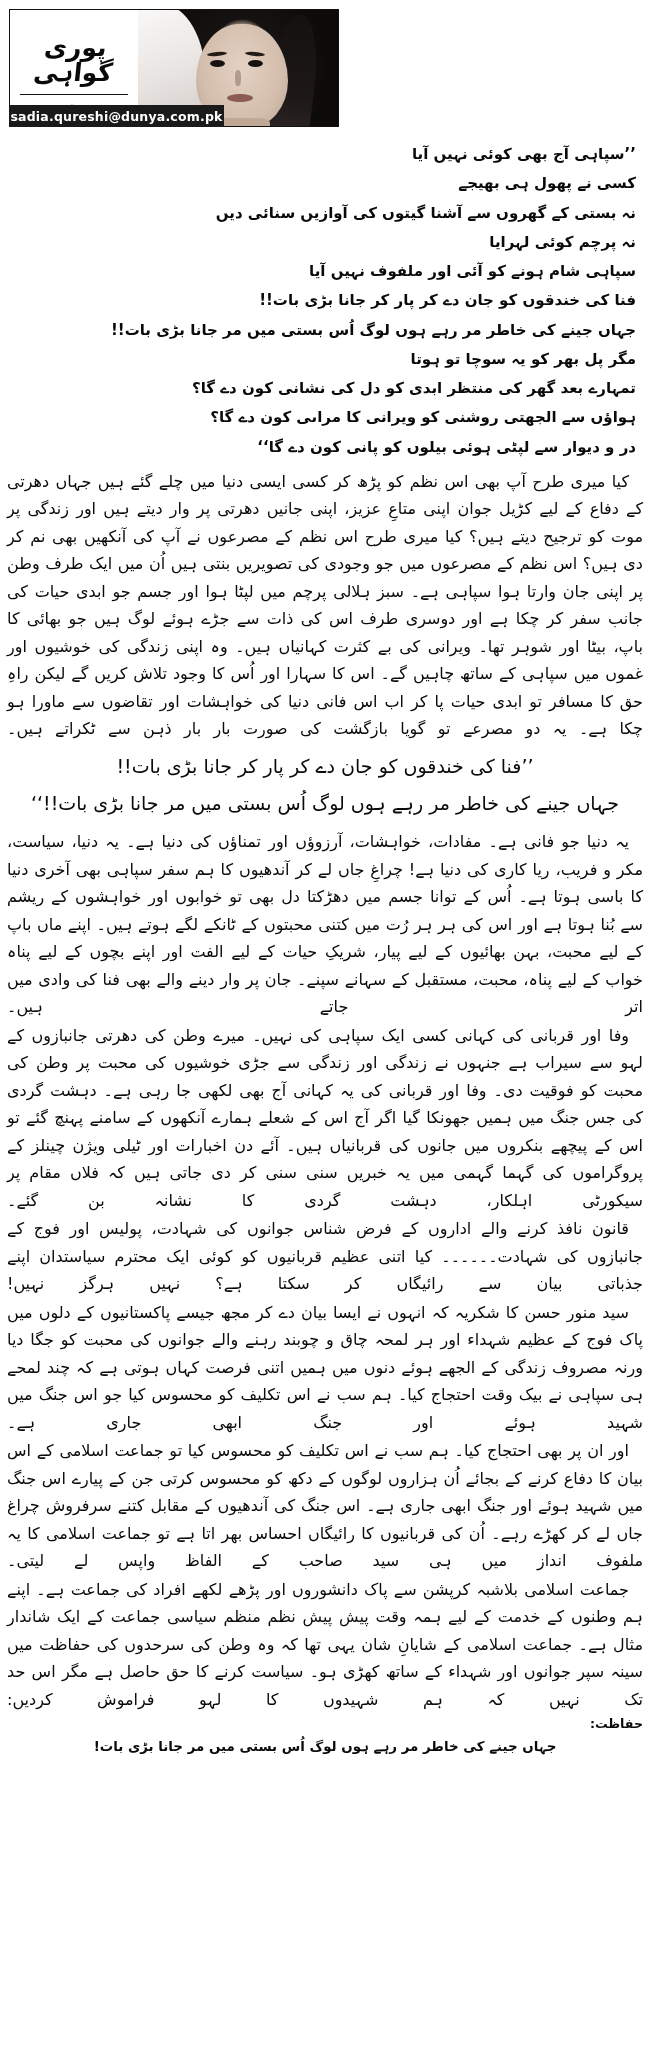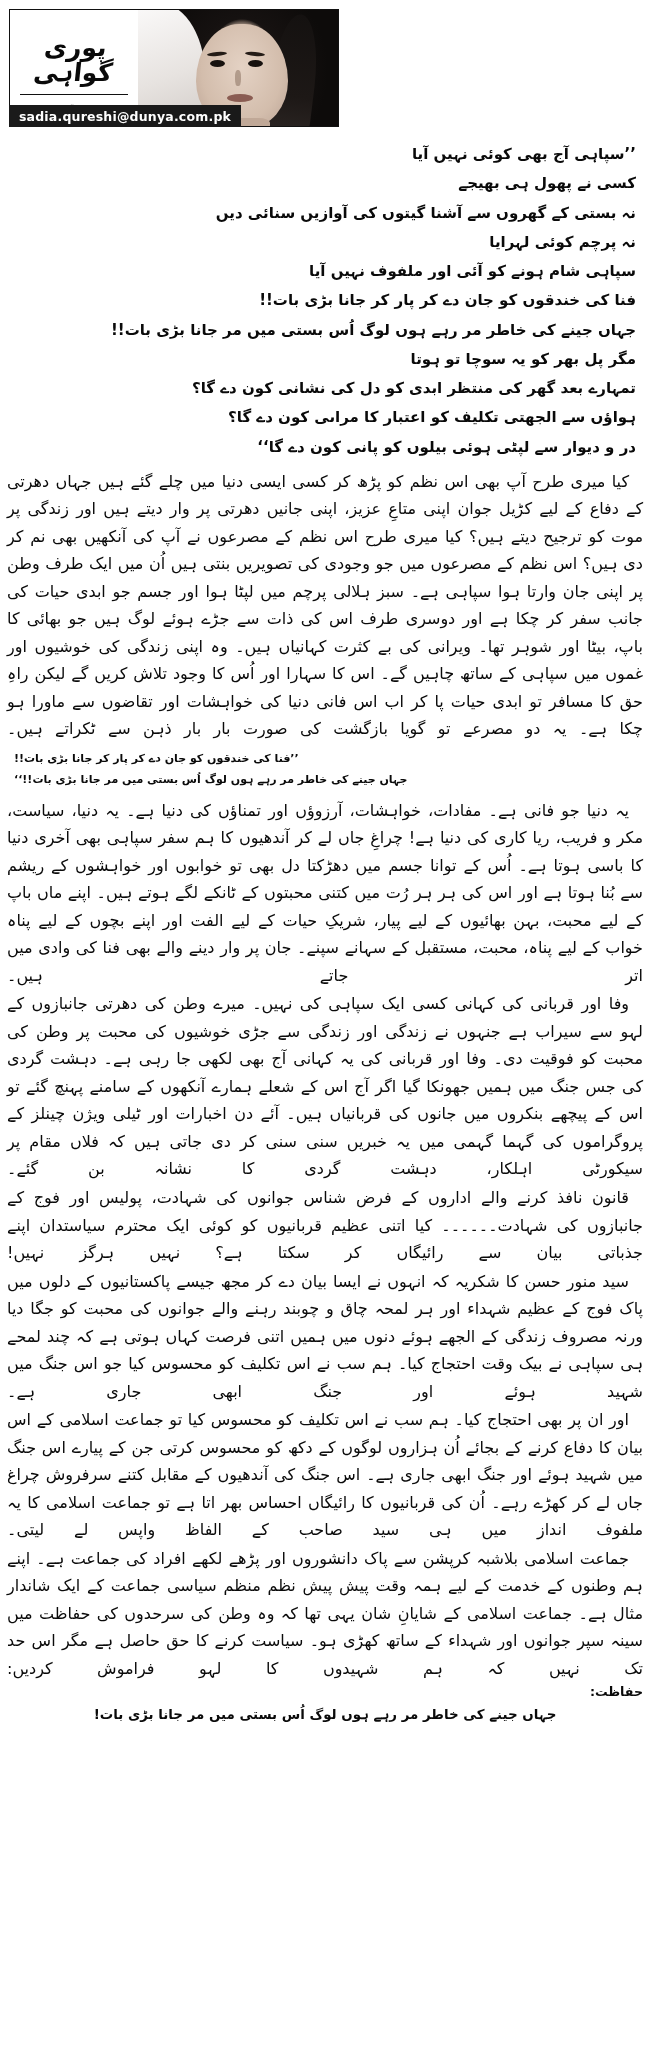--- a/index.html
+++ b/index.html
@@ -170,21 +170,21 @@
     top: 108px;
     width: 58px;
     height: 24px;
     background: #c0a897;
     border-radius: 20% 20% 0 0;
   }
   .email-bar {
     position: absolute;
     left: 9px;
     top: 105px;
-    width: 232px;
+    width: 215px;
     height: 22px;
     background: #1a1a1a;
     color: #ffffff;
     display: flex;
     align-items: center;
     justify-content: center;
     font-family: "DejaVu Sans", sans-serif;
     font-size: 12.5px;
     font-weight: 700;
     letter-spacing: 0.2px;
@@ -218,24 +218,24 @@
     word-spacing: 0.5px;
   }
   .body-text p {
     margin: 0 0 1px 0;
     text-indent: 14px;
   }
 
   
   .couplet {
     direction: rtl;
-    text-align: left;
+    text-align: center;
     margin: 5px 14px 5px 14px;
-    font-size: 11px;
-    font-weight: 700;
+    font-size: 19px;
+    font-weight: 400;
     line-height: 1.95;
   }
   .couplet .cl {
     display: block;
     white-space: nowrap;
   }
   .closing-line {
     direction: rtl;
     text-align: center;
     margin: 4px 14px 0 14px;
@@ -291,21 +291,21 @@
   <div class="poem">
     <span class="pl">’’سپاہی آج بھی کوئی نہیں آیا</span>
     <span class="pl">کسی نے پھول ہی بھیجے</span>
     <span class="pl">نہ بستی کے گھروں سے آشنا گیتوں کی آوازیں سنائی دیں</span>
     <span class="pl">نہ پرچم کوئی لہرایا</span>
     <span class="pl">سپاہی شام ہونے کو آئی اور ملفوف نہیں آیا</span>
     <span class="pl">فنا کی خندقوں کو جان دے کر پار کر جانا بڑی بات!!</span>
     <span class="pl">جہاں جینے کی خاطر مر رہے ہوں لوگ اُس بستی میں مر جانا بڑی بات!!</span>
     <span class="pl">مگر پل بھر کو یہ سوچا تو ہوتا</span>
     <span class="pl">تمہارے بعد گھر کی منتظر ابدی کو دل کی نشانی کون دے گا؟</span>
-    <span class="pl">ہواؤں سے الجھتی تکلیف کو اعتبار کا مراںی کون دے گا؟</span>
+    <span class="pl">ہواؤں سے الجھتی روشنی کو ویرانی کا مراںی کون دے گا؟</span>
     <span class="pl">در و دیوار سے لپٹی ہوئی بیلوں کو پانی کون دے گا‘‘</span>
   </div>
 
   <div class="body-text">
     <p>کیا میری طرح آپ بھی اس نظم کو پڑھ کر کسی ایسی دنیا میں چلے گئے ہیں جہاں دھرتی کے دفاع کے لیے کڑیل جوان اپنی متاعِ عزیز، اپنی جانیں دھرتی پر وار دیتے ہیں اور زندگی پر موت کو ترجیح دیتے ہیں؟ کیا میری طرح اس نظم کے مصرعوں نے آپ کی آنکھیں بھی نم کر دی ہیں؟ اس نظم کے مصرعوں میں جو وجودی کی تصویریں بنتی ہیں اُن میں ایک طرف وطن پر اپنی جان وارتا ہوا سپاہی ہے۔ سبز ہلالی پرچم میں لپٹا ہوا اور جسم جو ابدی حیات کی جانب سفر کر چکا ہے اور دوسری طرف اس کی ذات سے جڑے ہوئے لوگ ہیں جو بھائی کا باپ، بیٹا اور شوہر تھا۔ ویرانی کی بے کثرت کہانیاں ہیں۔ وہ اپنی زندگی کی خوشیوں اور غموں میں سپاہی کے ساتھ چاہیں گے۔ اس کا سہارا اور اُس کا وجود تلاش کریں گے لیکن راہِ حق کا مسافر تو ابدی حیات پا کر اب اس فانی دنیا کی خواہشات اور تقاضوں سے ماورا ہو چکا ہے۔ یہ دو مصرعے تو گویا بازگشت کی صورت بار بار ذہن سے ٹکراتے ہیں۔</p>
   </div>
 
   <div class="couplet">
     <span class="cl">’’فنا کی خندقوں کو جان دے کر پار کر جانا بڑی بات!!</span>
     <span class="cl">جہاں جینے کی خاطر مر رہے ہوں لوگ اُس بستی میں مر جانا بڑی بات!!‘‘</span>

